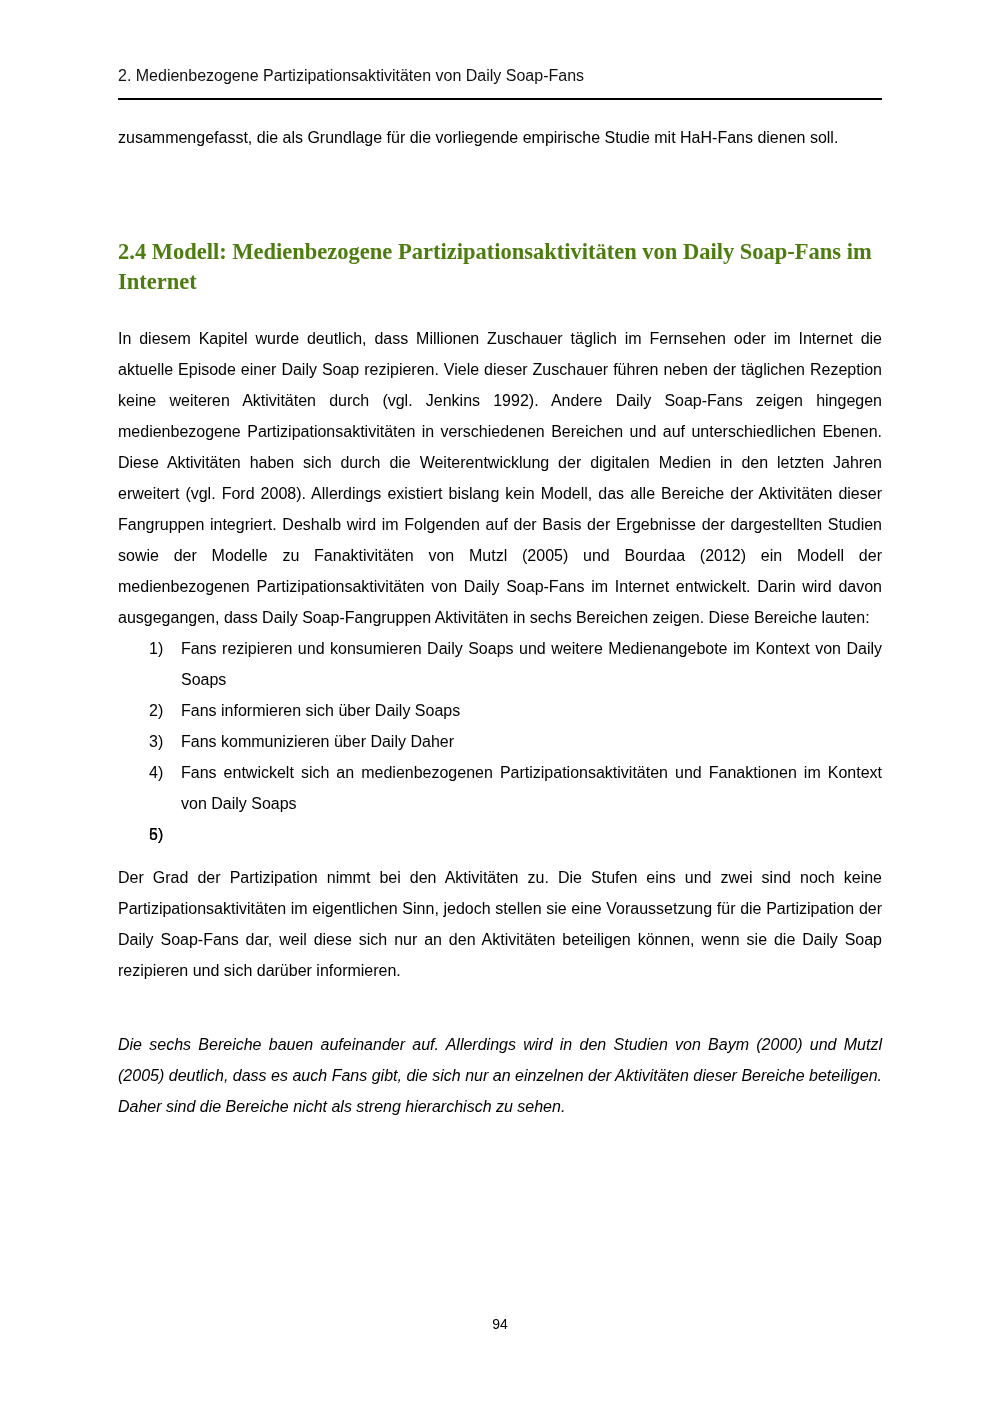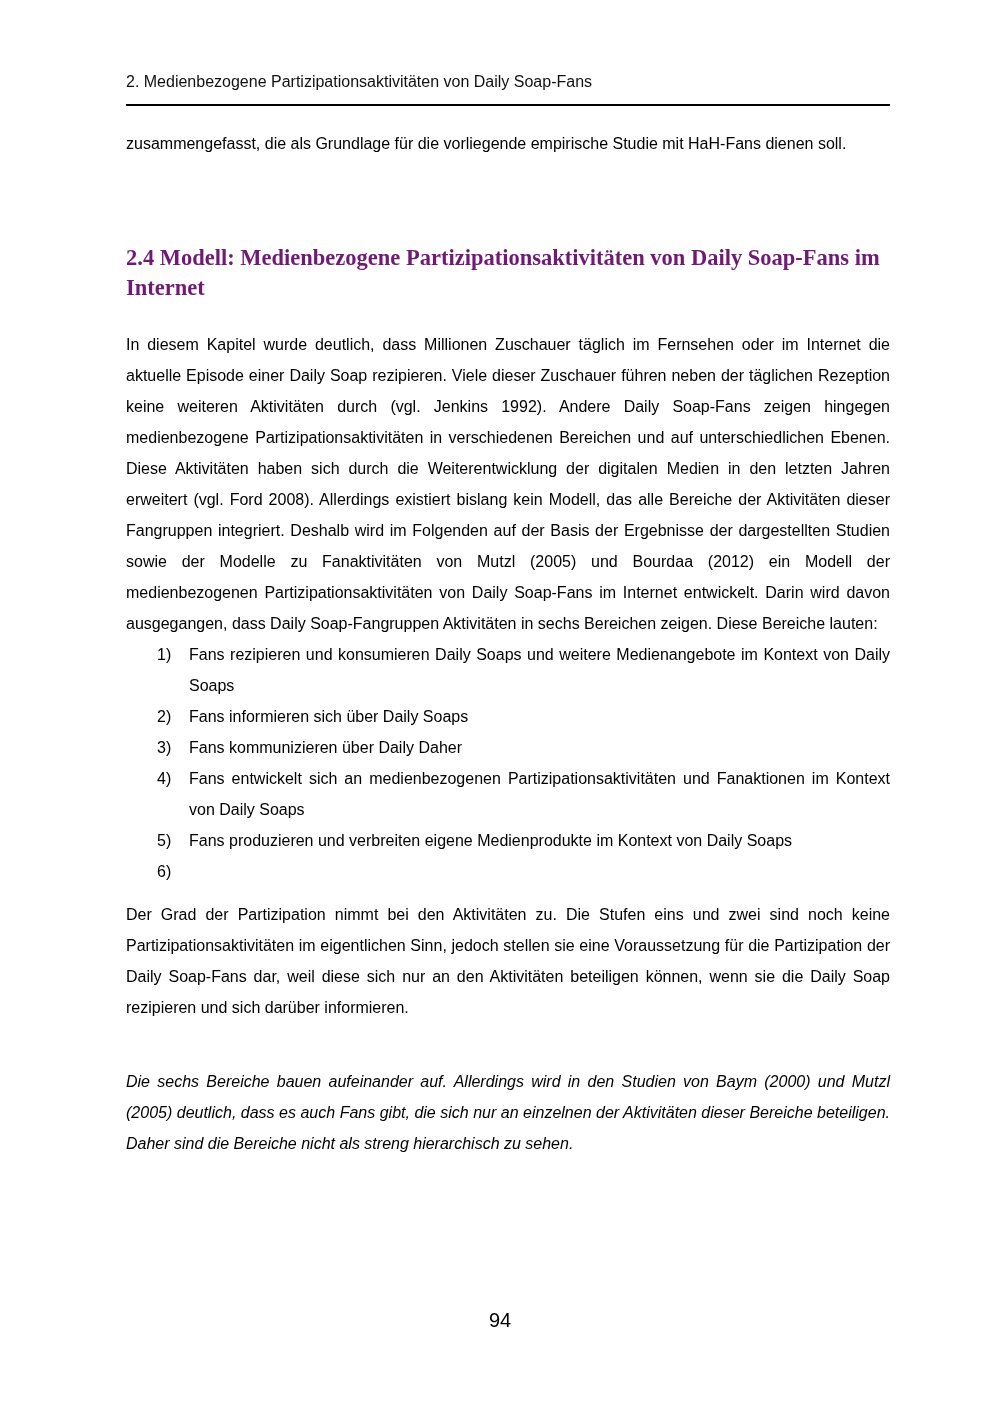--- a/index.html
+++ b/index.html
@@ -13,22 +13,21 @@
     height: 1414px;
     background: #ffffff;
     color: #000000;
     font-family: "Liberation Sans", sans-serif;
     overflow: hidden;
   }
   .content {
     position: absolute;
     left: 118px;
     width: 764px;
-    top: 18px;
-    margin-left: 8px;
+    top: 12px;
   }
   .running-head {
     margin-top: 54px;
     font-size: 16px;
     line-height: 20px;
     color: #111111;
     text-align: left;
   }
   .head-rule {
     margin-top: 12px;
@@ -45,21 +44,21 @@
   .intro-para {
     margin-top: 22px;
   }
   .section-heading {
     margin: 84px 0 0 0;
     font-family: "Liberation Serif", serif;
     font-weight: bold;
     font-size: 22.5px;
     line-height: 30px;
     text-align: left;
-    color: #701a75;
+    color: #4d7c0f;
   }
   .body-para {
     margin-top: 26px;
   }
   .activity-list {
     margin: 0;
   }
   .list-item {
     position: relative;
     padding-left: 63px;
@@ -81,21 +80,21 @@
   .closing-para {
     margin-top: 43px;
     font-style: italic;
   }
   .page-number {
     position: absolute;
     left: 0;
     right: 0;
     bottom: 82px;
     text-align: center;
-    font-size: 20px;
+    font-size: 14px;
     color: #000000;
   }
 </style>
 </head>
 <body>
 
 <div class="page">
   <div class="content">
 
     <div class="running-head">2. Medienbezogene Partizipationsaktivitäten von Daily Soap-Fans</div>
@@ -105,21 +104,21 @@
 
     <h2 class="section-heading">2.4 Modell: Medienbezogene Partizipationsaktivitäten von Daily Soap-Fans im Internet</h2>
 
     <p class="para body-para">In diesem Kapitel wurde deutlich, dass Millionen Zuschauer täglich im Fernsehen oder im Internet die aktuelle Episode einer Daily Soap rezipieren. Viele dieser Zuschauer führen neben der täglichen Rezeption keine weiteren Aktivitäten durch (vgl. Jenkins 1992). Andere Daily Soap-Fans zeigen hingegen medienbezogene Partizipationsaktivitäten in verschiedenen Bereichen und auf unterschiedlichen Ebenen. Diese Aktivitäten haben sich durch die Weiterentwicklung der digitalen Medien in den letzten Jahren erweitert (vgl. Ford 2008). Allerdings existiert bislang kein Modell, das alle Bereiche der Aktivitäten dieser Fangruppen integriert. Deshalb wird im Folgenden auf der Basis der Ergebnisse der dargestellten Studien sowie der Modelle zu Fanaktivitäten von Mutzl (2005) und Bourdaa (2012) ein Modell der medienbezogenen Partizipationsaktivitäten von Daily Soap-Fans im Internet entwickelt. Darin wird davon ausgegangen, dass Daily Soap-Fangruppen Aktivitäten in sechs Bereichen zeigen. Diese Bereiche lauten:</p>
 
     <div class="activity-list">
         <div class="list-item"><span class="list-num">1)</span><span><span>Fans </span><span class="seg-bold">rezipieren und konsumieren</span><span> Daily Soaps und weitere Medienangebote im Kontext von Daily Soaps</span></span></div>
         <div class="list-item"><span class="list-num">2)</span><span><span>Fans </span><span class="seg-bold">informieren</span><span> sich über Daily Soaps</span></span></div>
         <div class="list-item"><span class="list-num">3)</span><span><span>Fans </span><span class="seg-bold">kommunizieren</span><span> über Daily Daher</span></span></div>
         <div class="list-item"><span class="list-num">4)</span><span><span>Fans </span><span class="seg-bold">entwickelt</span><span> sich an medienbezogenen Partizipationsaktivitäten und Fanaktionen im Kontext von Daily Soaps</span></span></div>
-        <div class="list-item"><span class="list-num">5)</span><span><span>Fans </span><span class="seg-bold">produzieren und verbreiten</span><span> eigene Medienprodukte im Kontext von Daily Soaps</span></span></div>
+        <div class="list-item"><span class="list-num">5)</span></div>
         <div class="list-item"><span class="list-num">6)</span></div>
       </div>
 
     <p class="para after-list">Der Grad der Partizipation nimmt bei den Aktivitäten zu. Die Stufen eins und zwei sind noch keine Partizipationsaktivitäten im eigentlichen Sinn, jedoch stellen sie eine Voraussetzung für die Partizipation der Daily Soap-Fans dar, weil diese sich nur an den Aktivitäten beteiligen können, wenn sie die Daily Soap rezipieren und sich darüber informieren.</p>
 
     <p class="para closing-para">Die sechs Bereiche bauen aufeinander auf. Allerdings wird in den Studien von Baym (2000) und Mutzl (2005) deutlich, dass es auch Fans gibt, die sich nur an einzelnen der Aktivitäten dieser Bereiche beteiligen. Daher sind die Bereiche nicht als streng hierarchisch zu sehen.</p>
 
   </div>
 
   <div class="page-number">94</div>

